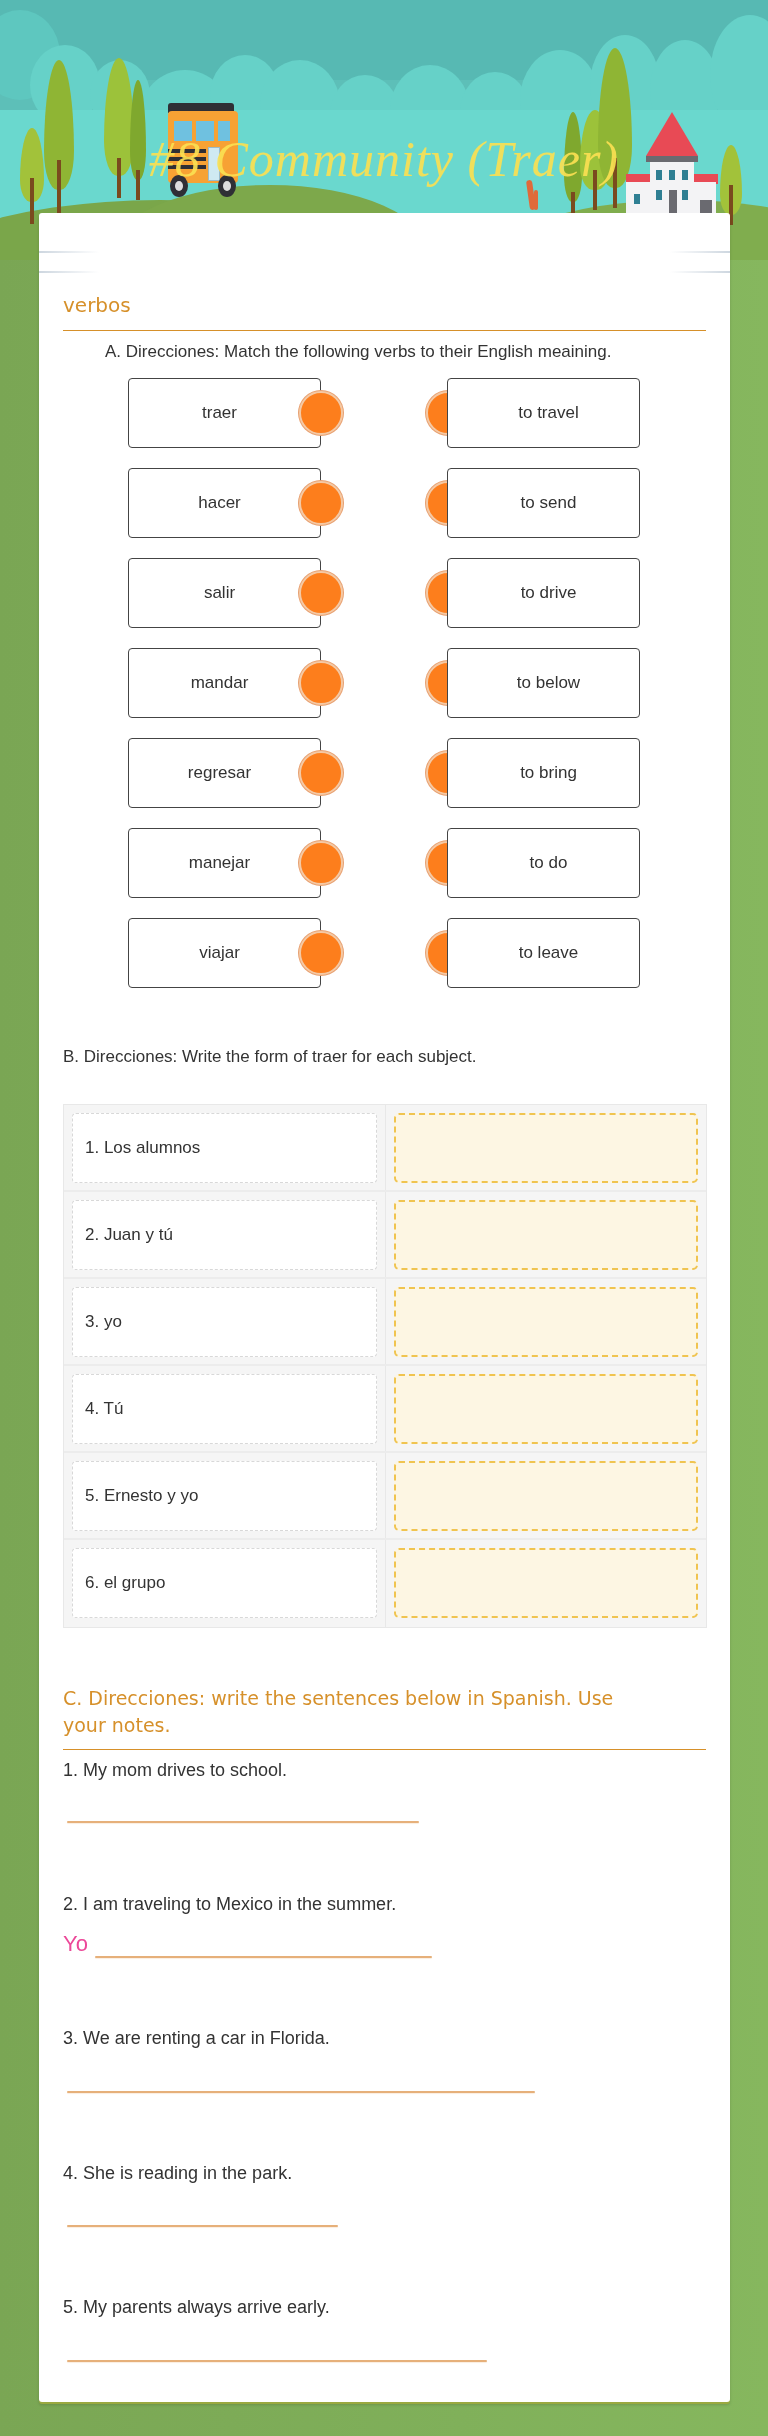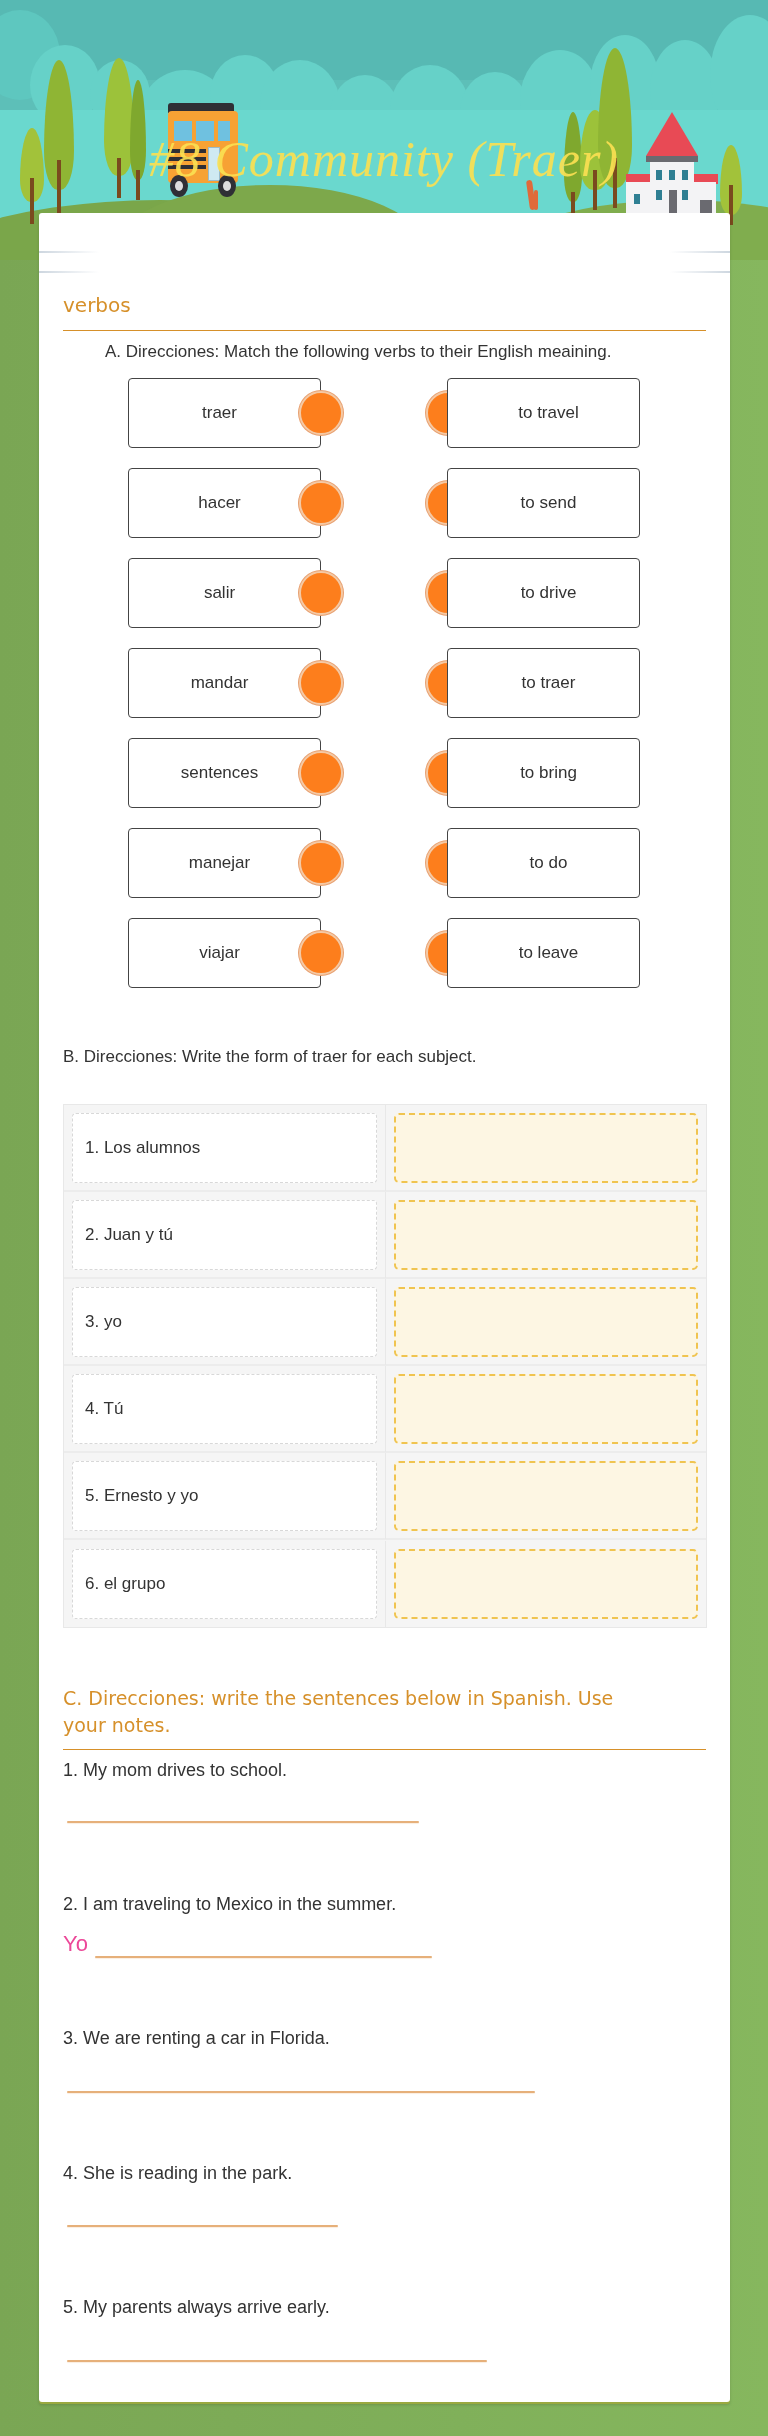--- a/index.html
+++ b/index.html
@@ -80,21 +80,21 @@
   .m-box.right { left: 408px; padding-left: 10px; }
   .dot {
     position: absolute; top: 13px; width: 44px; height: 44px; border-radius: 50%;
     background: #fd7e1c; border: 2px solid #f4c9a5; box-shadow: 0 0 0 1px #e8a070;
   }
   .dot.left { left: 260px; }
   .dot.right { left: 387px; }
 
   
   .tbl { position: absolute; left: 24px; top: 891px; width: 644px; background: #f5f5f5; border: 1px solid #e8e8e8; }
-  .trow { display: flex; height: 87px; border-bottom: 2px solid #ececec; align-items: center; }
+  .trow { display: flex; height: 87px; border-bottom: 2px solid #ececec; }
   .trow:last-child { border-bottom: none; }
   .tcell { width: 50%; padding: 8px; position: relative; }
   .tcell + .tcell { border-left: 1px solid #e8e8e8; }
   .subj {
     width: 100%; height: 70px; background: #fff; border: 1.5px dashed #d8d8d8; border-radius: 4px;
     display: flex; align-items: center; padding-left: 12px; font-size: 17px; color: #333;
   }
   .ans {
     width: 100%; height: 70px; background: #fdf6e3; border: 2px dashed #f0c450; border-radius: 5px;
   }
@@ -228,24 +228,24 @@
   <div class="match-row" style="top:345px;">
     <div class="m-box left">salir</div>
     <div class="dot left"></div>
     <div class="dot right"></div>
     <div class="m-box right">to drive</div>
   </div>
   <div class="match-row" style="top:435px;">
     <div class="m-box left">mandar</div>
     <div class="dot left"></div>
     <div class="dot right"></div>
-    <div class="m-box right">to traer</div>
+    <div class="m-box right">to below</div>
   </div>
   <div class="match-row" style="top:525px;">
-    <div class="m-box left">sentences</div>
+    <div class="m-box left">regresar</div>
     <div class="dot left"></div>
     <div class="dot right"></div>
     <div class="m-box right">to bring</div>
   </div>
   <div class="match-row" style="top:615px;">
     <div class="m-box left">manejar</div>
     <div class="dot left"></div>
     <div class="dot right"></div>
     <div class="m-box right">to do</div>
   </div>

